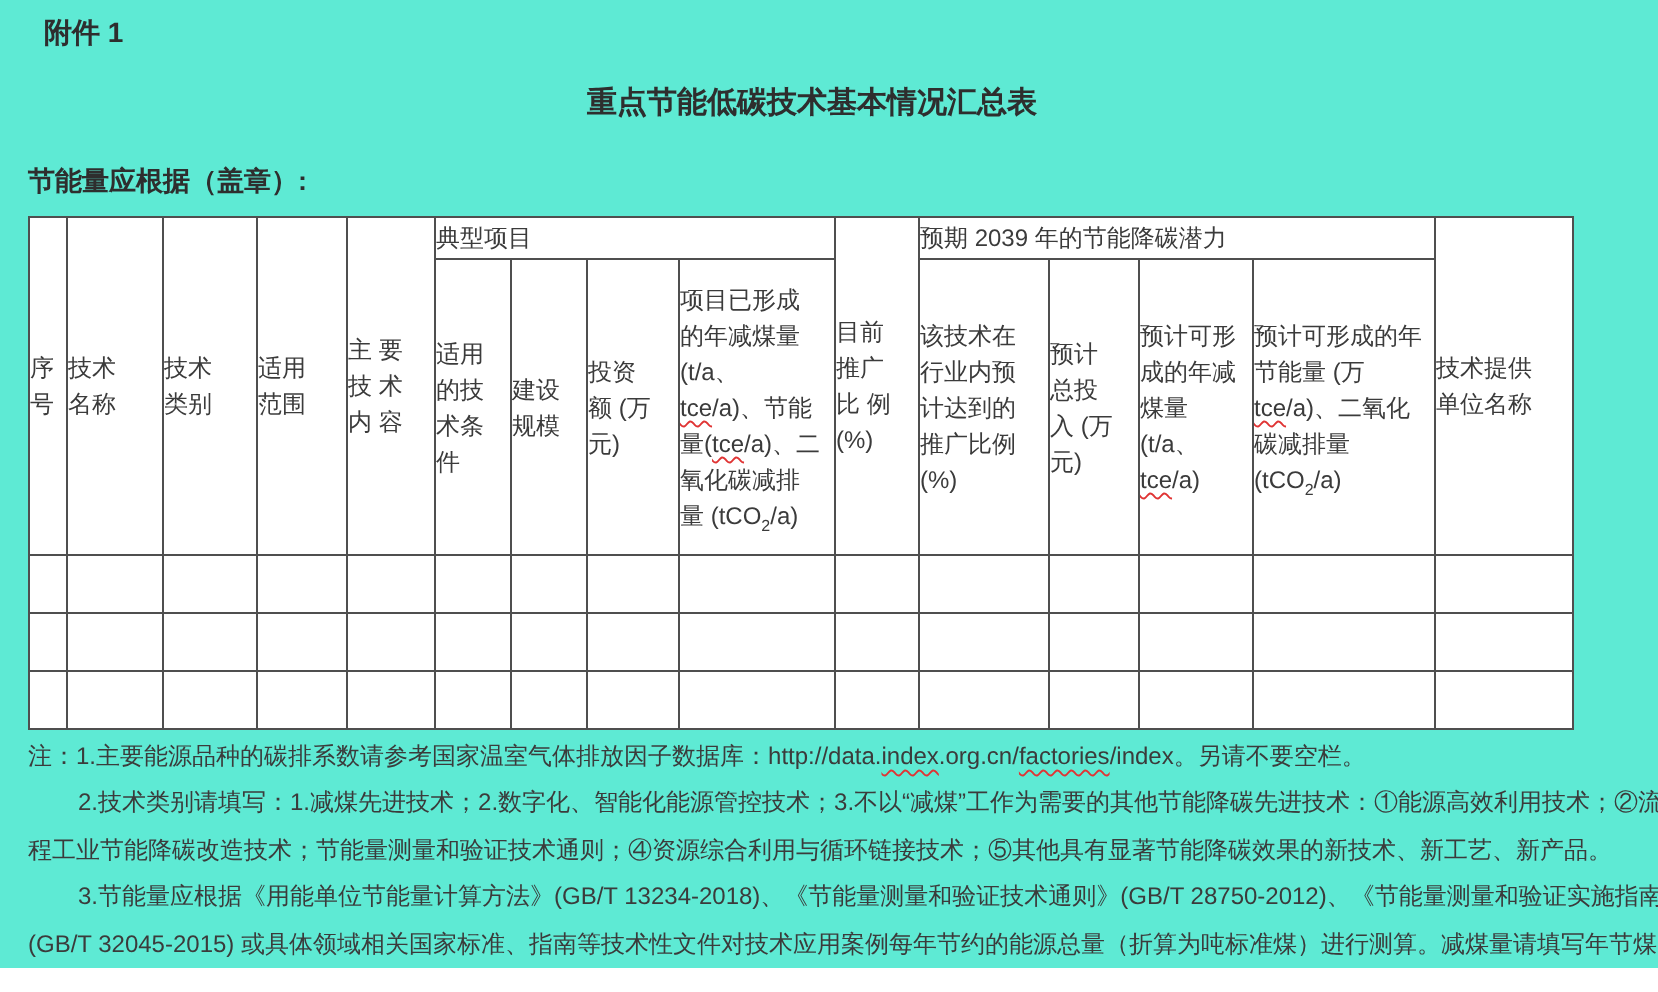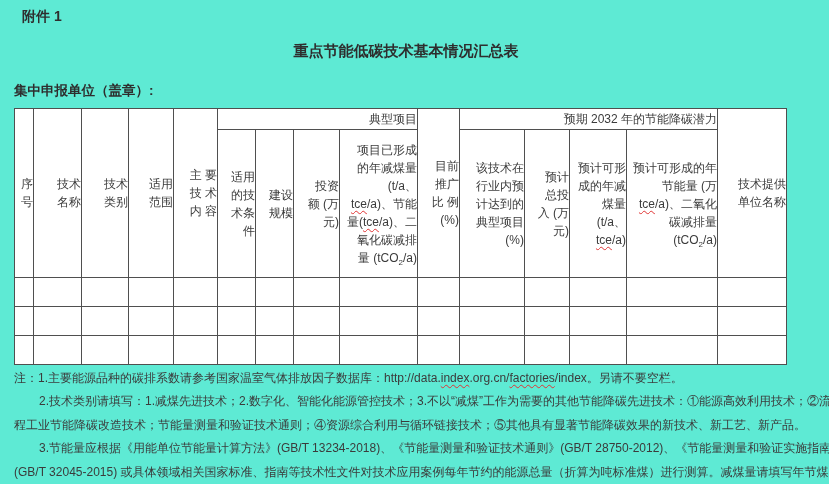--- a/index.html
+++ b/index.html
@@ -10,40 +10,40 @@
   .attachment{position:absolute;left:22px;top:8px;font-size:14px;font-weight:700;color:#2e2e2e;}
   .doc-title{position:absolute;left:0;top:42px;width:812px;text-align:center;font-size:15px;font-weight:700;color:#2e2e2e;margin:0;}
   .declarer{position:absolute;left:14px;top:82px;font-size:13.5px;font-weight:700;color:#2e2e2e;}
   table.form{
     position:absolute;left:14px;top:108px;border-collapse:collapse;table-layout:fixed;
   }
   table.form th, table.form td{
     border:1px solid #4f4f4f;padding:0;font-weight:400;background:#fff;
   }
   thead th{
-    font-size:12px;line-height:18px;text-align:right;vertical-align:middle;
+    font-size:12px;line-height:18px;text-align:left;vertical-align:middle;
     white-space:pre-line;color:#3b3b3b;
   }
   tr.group-row th.group-th{height:20px;font-size:12px;line-height:14px;}
   thead tr.sub-row{height:148px;}
   tbody tr{height:29px;}
   sub{font-size:8px;line-height:0;}
   .sp{text-decoration:underline wavy #e03434 1px;text-underline-offset:2px;text-decoration-skip-ink:none;}
   .notes{position:absolute;left:14px;top:367px;width:812px;font-size:12px;color:#3b3b3b;}
   .note-line{line-height:23.4px;white-space:nowrap;}
   .note-line.indent{padding-left:25px;text-align:center;}
   .url{color:#3b3b3b;text-decoration:none;}
 </style>
 </head>
 <body>
 
 <div class="page">
   <div class="attachment">附件 1</div>
   <h1 class="doc-title">重点节能低碳技术基本情况汇总表</h1>
-  <div class="declarer">集中申报单位（盖章）:</div>
+  <div class="declarer">节能量应根据（盖章）:</div>
 
   <table class="form">
     <colgroup>
         <col style="width: 19px;">
         <col style="width: 48px;">
         <col style="width: 47px;">
         <col style="width: 45px;">
         <col style="width: 44px;">
         <col style="width: 38px;">
         <col style="width: 38px;">
@@ -67,21 +67,21 @@
           <th rowspan="2">适用
 范围</th>
           <th rowspan="2">主 要
 技 术
 内 容</th>
           <th colspan="4" class="group-th">典型项目</th>
           <th rowspan="2">目前
 推广
 比 例
 (%)</th>
-          <th colspan="4" class="group-th">预期 2032 年的节能降碳潜力</th>
+          <th colspan="4" class="group-th">预期 2039 年的节能降碳潜力</th>
           <th rowspan="2">技术提供
 单位名称</th>
         </tr>
       <tr class="sub-row">
           <th>适用
 的技
 术条
 件</th>
           <th>建设
 规模</th>
@@ -91,21 +91,21 @@
           <th>项目已形成
 的年减煤量
 (t/a、
 <span class="sp">tce</span>/a)、节能
 量(<span class="sp">tce</span>/a)、二
 氧化碳减排
 量 (tCO<sub>2</sub>/a)</th>
           <th>该技术在
 行业内预
 计达到的
-典型项目
+推广比例
 (%)</th>
           <th>预计
 总投
 入 (万
 元)</th>
           <th>预计可形
 成的年减
 煤量
 (t/a、
 <span class="sp">tce</span>/a)</th>

